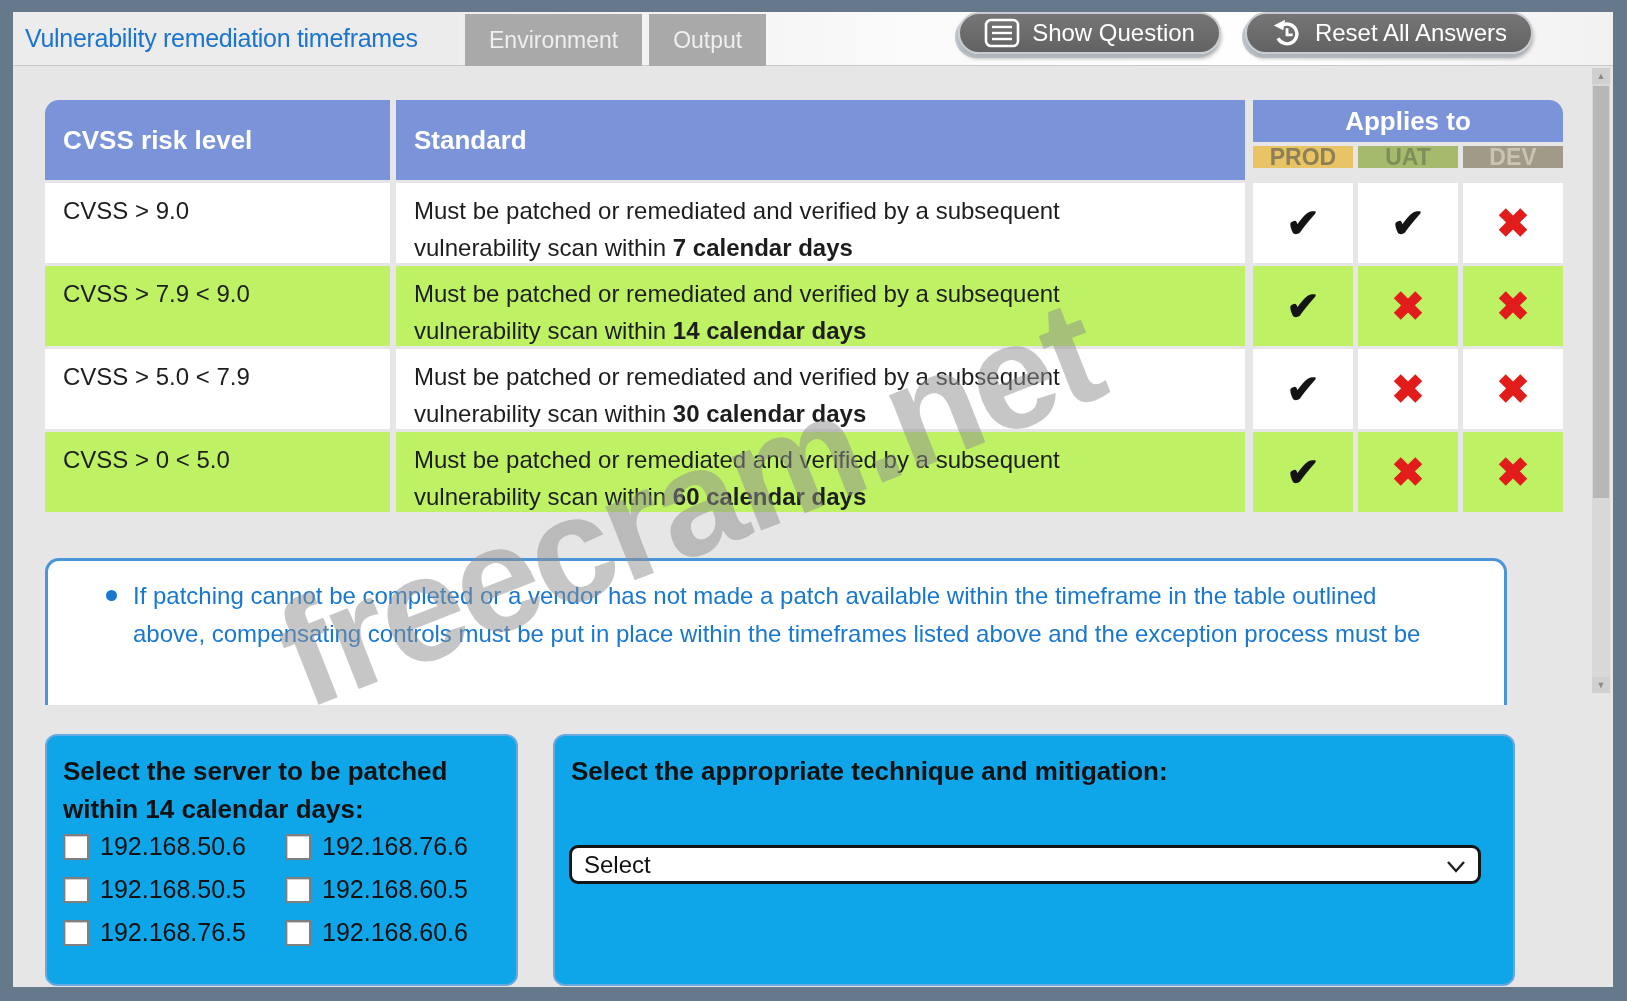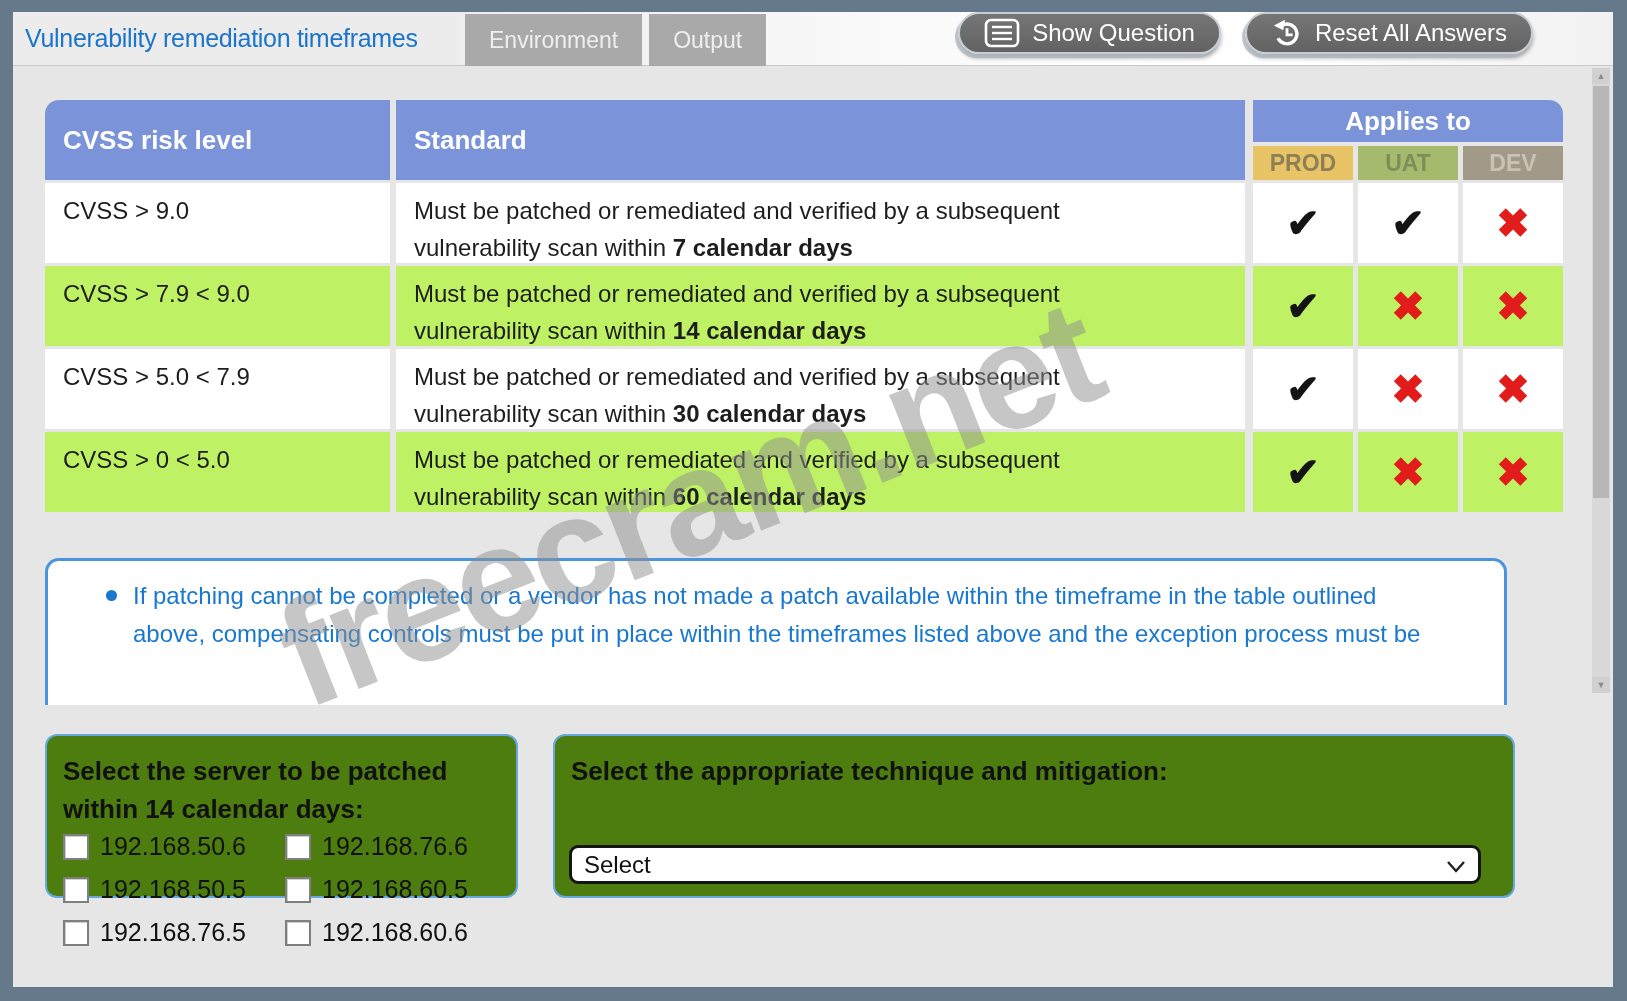--- a/index.html
+++ b/index.html
@@ -49,21 +49,21 @@
   }
   .hdr-cvss { width:345px; height:80px; border-radius:14px 0 0 0; }
   .hdr-std  { width:849px; height:80px; margin-left:6px; }
   .hdr-env  { width:310px; margin-left:8px; }
   .applies {
     height:42px; background:#7b93d8; color:#fff; font-weight:bold; font-size:26px;
     display:flex; align-items:center; justify-content:center; border-radius:0 14px 0 0;
   }
   .envrow { display:flex; gap:5px; margin-top:4px; }
   .envcell {
-    width:100px; height:34px; display:flex; align-items:center; justify-content:center;
+    width:100px; height:22px; display:flex; align-items:center; justify-content:center;
     font-weight:bold; font-size:23px;
   }
   .env-prod { background:#e8c467; color:#8d7f56; }
   .env-uat  { background:#a6ba6e; color:#7f8d58; }
   .env-dev  { background:#a29a88; color:#c9c3b4; }
 
   .trow { display:flex; margin-top:3px; }
   .trow .c-cvss {
     width:345px; height:80px; padding:14px 0 0 18px; font-size:24px; color:#1d1d1d;
   }
@@ -88,21 +88,21 @@
     position:absolute; left:32px; top:546px; width:1462px; height:147px;
     background:#fff; border:3px solid #4a95d9; border-bottom:none;
     border-radius:14px 14px 0 0; overflow:hidden; 
   }
   .note-title { margin:24px 0 0 16px; color:#0d5fc3; font-weight:bold; font-size:25px; }
   .note-bullet { display:flex; margin:16px 0 0 58px; color:#1878d0; font-size:24px; line-height:38px; }
   .dot { width:11px; height:11px; border-radius:50%; background:#1878d0; margin:13px 16px 0 0; flex:none; }
 
   
   .panel {
-    position:absolute; top:722px; height:164px; background:#4d7c0f;
+    position:absolute; top:722px; height:252px; background:#0ea5e9;
     border:2px solid #66a8e0; border-radius:12px;
   }
   .panel-servers { left:32px; width:473px; }
   .panel-mitigation { left:540px; width:962px; }
   .panel-title { margin:16px 0 0 16px; font-weight:bold; font-size:26px; color:#111; line-height:38px; }
   .cbgrid { position:absolute; left:16px; top:96px; width:440px; }
   .cbitem { position:absolute; display:flex; align-items:center; gap:11px; }
   .cbbox {
     width:26px; height:26px; background:#fff; border:2px solid #7f7f7f;
     box-shadow:inset 1px 1px 0 #cfcfcf; cursor:pointer; flex:none;

